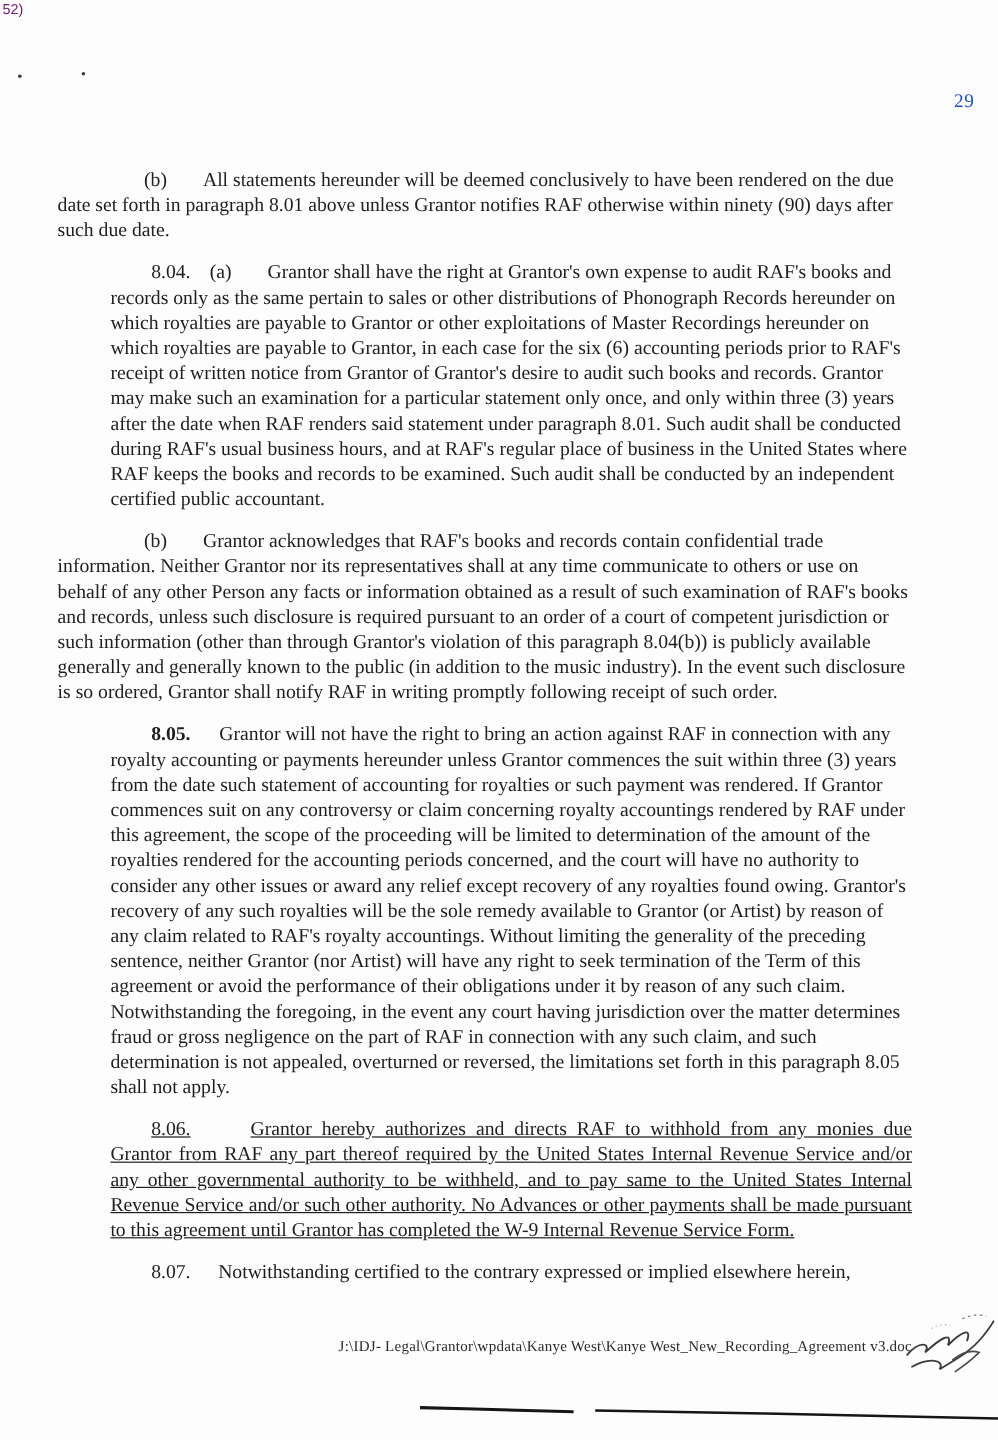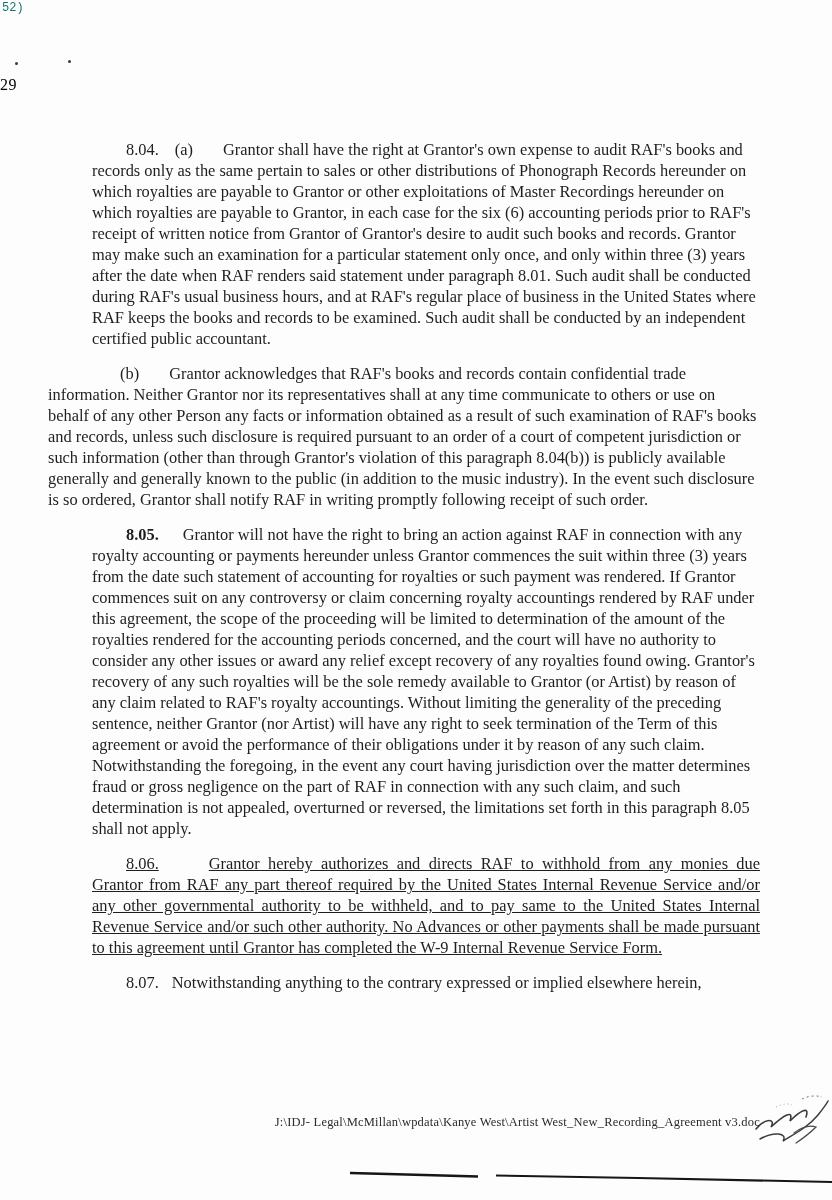--- a/index.html
+++ b/index.html
@@ -6,44 +6,44 @@
   body {
     width:832px; height:1200px;
     background:#fdfdfd;
     font-family:"Liberation Serif", serif;
     color:#1e1e1e;
     position:relative;
     overflow:hidden;
   }
   .corner-mark {
     position:absolute; top:1px; left:2px;
-    font-size:12px; color:#0f766e;
-    font-family:Liberation Mono, monospace;
+    font-size:12px; color:#701a75;
+    font-family:Liberation Sans, sans-serif;
   }
   .speck { position:absolute; width:3px; height:3px; background:#3a3a3a; border-radius:50%; }
   .speck-1 { top:62px; left:15px; }
   .speck-2 { top:60px; left:68px; }
   .page-number {
     position:absolute; top:76px; left:0; width:812px;
-    text-align:left; font-size:16px; color:#000000;
+    text-align:right; font-size:16px; color:#1d4ed8;
     letter-spacing:0.5px;
   }
   .textblock {
     position:absolute; top:139px; left:48px; width:712px;
     font-size:16.4px; line-height:21px;
     text-rendering:optimizeLegibility;
   }
   p.para { margin:0 0 14px 0; }
   p.indent-letter { text-indent:72px; }
   p.indent-num { text-indent:34px;margin-left:44px; }
   p.justified { text-align:justify;text-decoration:underline; }
   .pnum { padding-right:16px; }
   .pnum-med { padding-right:24px;font-weight:bold; }
   .pnum-wide { padding-right:50px; }
-  .pnum-sm { padding-right:13px; }
+  .pnum-sm { padding-right:23px; }
   .plabel { padding-right:30px; }
   .footer-path {
     position:absolute; top:1115px; right:72px;
     font-size:12.5px; color:#2a2a2a;
     letter-spacing:0.2px;
   }
   .scribble { position:absolute; top:1093px; left:746px; }
   .scanline { position:absolute; top:1168px; left:348px; }
 </style>
 </head>
@@ -52,34 +52,35 @@
 <div>
 
   <span class="corner-mark">52)</span>
   <span class="speck speck-1"></span>
   <span class="speck speck-2"></span>
 
   <div class="page-number">29</div>
 
   <div class="textblock">
 
+    <p class="para indent-letter"><span class="plabel">(b)</span><span>All statements hereunder will be deemed conclusively to have been rendered on the due date set forth in paragraph 8.01 above unless Grantor notifies RAF otherwise within ninety (90) days after such due date.</span></p>
 
     <p class="para indent-num"><span class="pnum">8.04.</span><span class="plabel">(a)</span><span>Grantor shall have the right at Grantor's own expense to audit RAF's books and records only as the same pertain to sales or other distributions of Phonograph Records hereunder on which royalties are payable to Grantor or other exploitations of Master Recordings hereunder on which royalties are payable to Grantor, in each case for the six (6) accounting periods prior to RAF's receipt of written notice from Grantor of Grantor's desire to audit such books and records. Grantor may make such an examination for a particular statement only once, and only within three (3) years after the date when RAF renders said statement under paragraph 8.01. Such audit shall be conducted during RAF's usual business hours, and at RAF's regular place of business in the United States where RAF keeps the books and records to be examined. Such audit shall be conducted by an independent certified public accountant.</span></p>
 
     <p class="para indent-letter"><span class="plabel">(b)</span><span>Grantor acknowledges that RAF's books and records contain confidential trade information. Neither Grantor nor its representatives shall at any time communicate to others or use on behalf of any other Person any facts or information obtained as a result of such examination of RAF's books and records, unless such disclosure is required pursuant to an order of a court of competent jurisdiction or such information (other than through Grantor's violation of this paragraph 8.04(b)) is publicly available generally and generally known to the public (in addition to the music industry). In the event such disclosure is so ordered, Grantor shall notify RAF in writing promptly following receipt of such order.</span></p>
 
     <p class="para indent-num"><span class="pnum-med">8.05.</span><span>Grantor will not have the right to bring an action against RAF in connection with any royalty accounting or payments hereunder unless Grantor commences the suit within three (3) years from the date such statement of accounting for royalties or such payment was rendered. If Grantor commences suit on any controversy or claim concerning royalty accountings rendered by RAF under this agreement, the scope of the proceeding will be limited to determination of the amount of the royalties rendered for the accounting periods concerned, and the court will have no authority to consider any other issues or award any relief except recovery of any royalties found owing. Grantor's recovery of any such royalties will be the sole remedy available to Grantor (or Artist) by reason of any claim related to RAF's royalty accountings. Without limiting the generality of the preceding sentence, neither Grantor (nor Artist) will have any right to seek termination of the Term of this agreement or avoid the performance of their obligations under it by reason of any such claim. Notwithstanding the foregoing, in the event any court having jurisdiction over the matter determines fraud or gross negligence on the part of RAF in connection with any such claim, and such determination is not appealed, overturned or reversed, the limitations set forth in this paragraph 8.05 shall not apply.</span></p>
 
     <p class="para indent-num justified"><span class="pnum-wide">8.06.</span><span>Grantor hereby authorizes and directs RAF to withhold from any monies due Grantor from RAF any part thereof required by the United States Internal Revenue Service and/or any other governmental authority to be withheld, and to pay same to the United States Internal Revenue Service and/or such other authority. No Advances or other payments shall be made pursuant to this agreement until Grantor has completed the W-9 Internal Revenue Service Form.</span></p>
 
-    <p class="para indent-num"><span class="pnum-sm">8.07.</span><span>Notwithstanding anything to the contrary expressed or implied elsewhere herein,</span></p>
+    <p class="para indent-num"><span class="pnum-sm">8.07.</span><span>Notwithstanding certified to the contrary expressed or implied elsewhere herein,</span></p>
 
   </div>
 
-  <div class="footer-path">J:\IDJ- Legal\McMillan\wpdata\Kanye West\Artist West_New_Recording_Agreement v3.doc</div>
+  <div class="footer-path">J:\IDJ- Legal\Grantor\wpdata\Kanye West\Kanye West_New_Recording_Agreement v3.doc</div>
 
   <div class="scribble">
     <svg width="86" height="60" viewBox="0 0 86 60">
       <path d="M10 36 C 20 24, 30 26, 25 34 C 38 22, 48 16, 44 28 C 54 18, 64 12, 60 24" stroke="#3c3c3c" fill="none" stroke-width="1.6" stroke-linecap="round"></path>
       <path d="M14 46 C 28 38, 42 40, 37 48 C 50 40, 62 34, 72 22 C 76 17, 80 12, 82 8" stroke="#3c3c3c" fill="none" stroke-width="1.5" stroke-linecap="round"></path>
       <path d="M48 40 C 56 34, 64 32, 70 34 C 64 40, 56 46, 50 50" stroke="#4a4a4a" fill="none" stroke-width="1.3" stroke-linecap="round"></path>
       <path d="M56 6 C 62 3, 70 2, 76 4" stroke="#777" fill="none" stroke-width="1" stroke-dasharray="2 3"></path>
       <path d="M30 14 C 36 11, 42 10, 46 12" stroke="#888" fill="none" stroke-width="0.8" stroke-dasharray="1 3"></path>
     </svg>
   </div>

